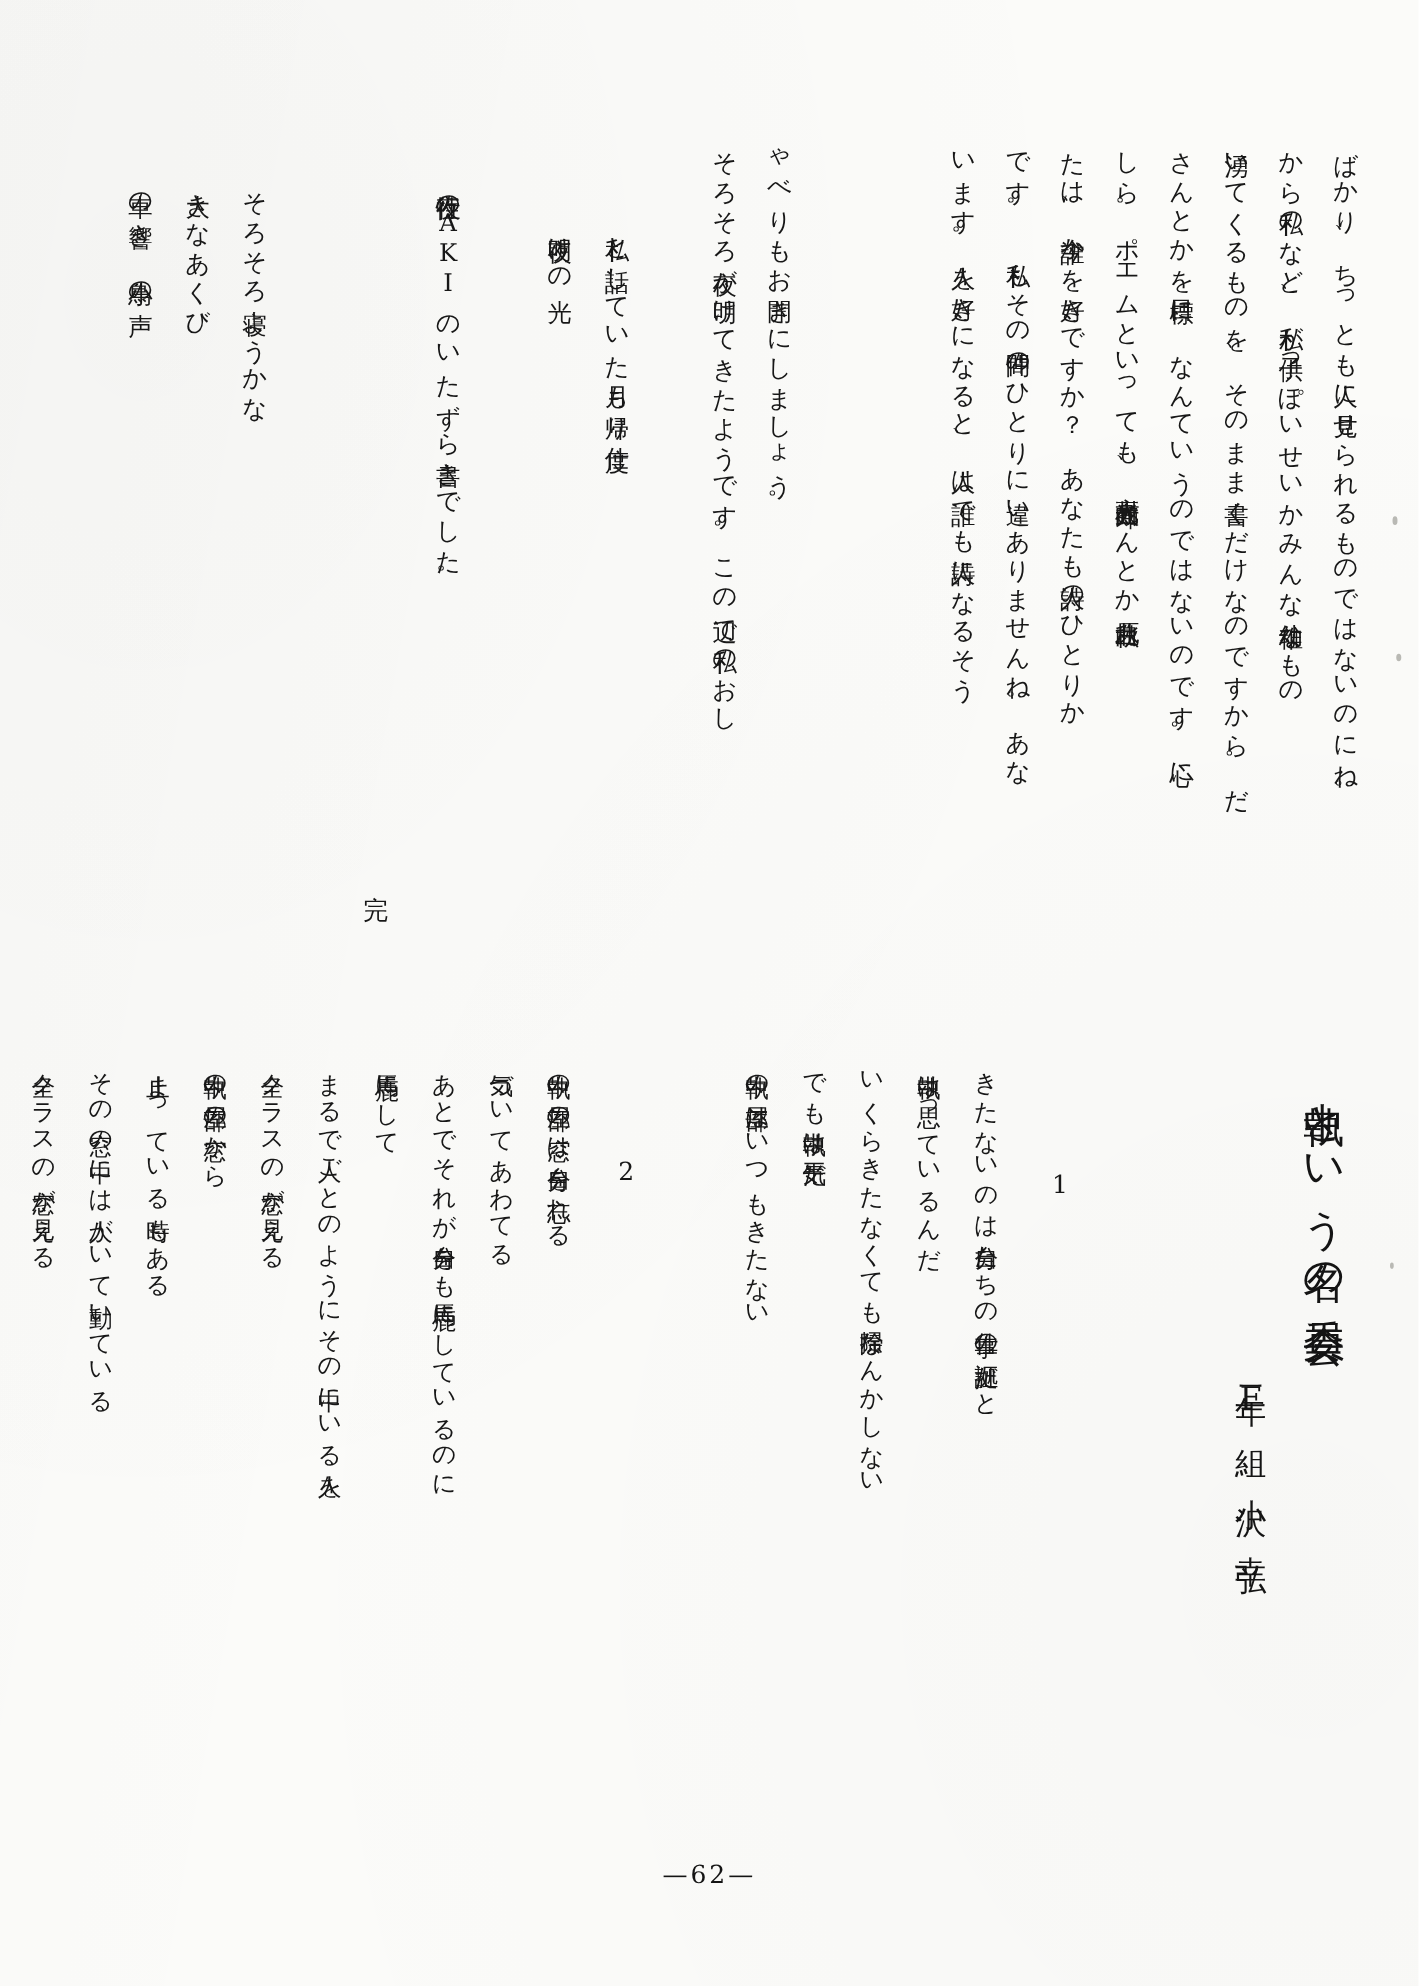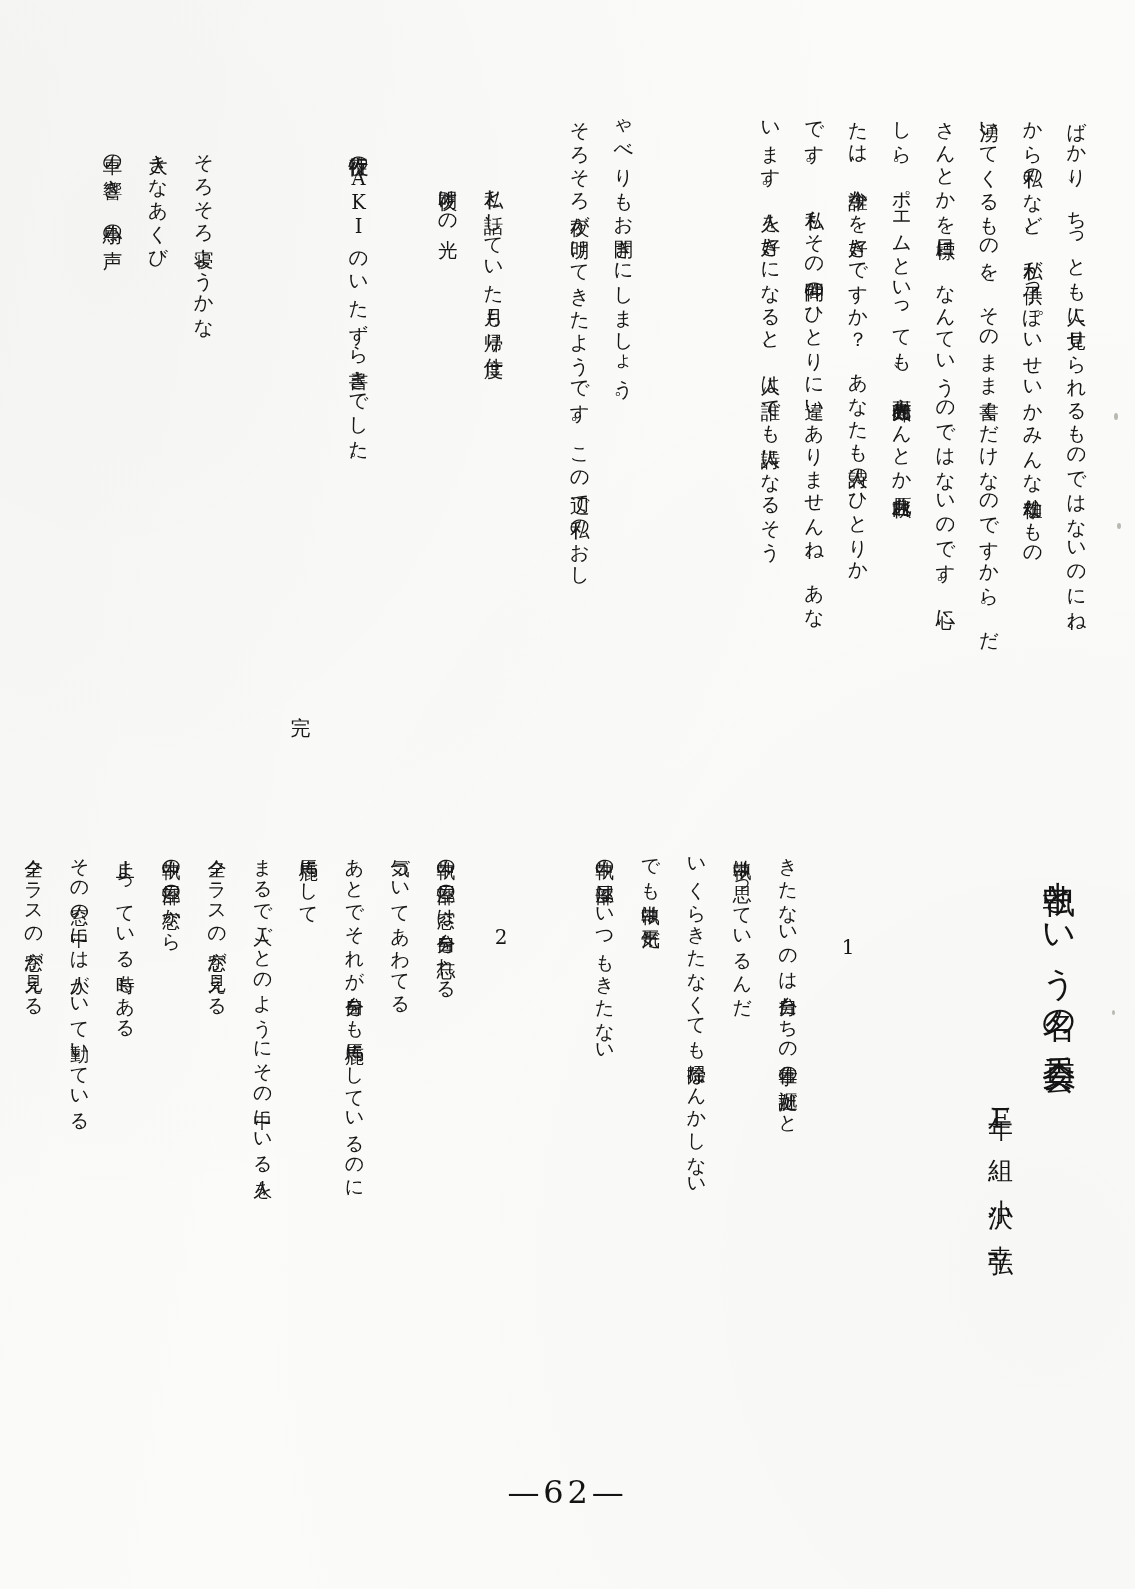--- a/index.html
+++ b/index.html
@@ -163,21 +163,21 @@
     flex-direction: row;
   }
   #sec2-lines .vtext { font-size: 19px; margin-left: 12px; }
 
   #page-number {
     position: absolute;
     bottom: 78px;
     left: 0;
     width: 100%;
     text-align: center;
-    font-size: 32px;
+    font-size: 20px;
     letter-spacing: 0.12em;
     color: #141414;
   }
 
   
   .speck {
     position: absolute;
     background: #b9b9b4;
     border-radius: 50%;
     pointer-events: none;

